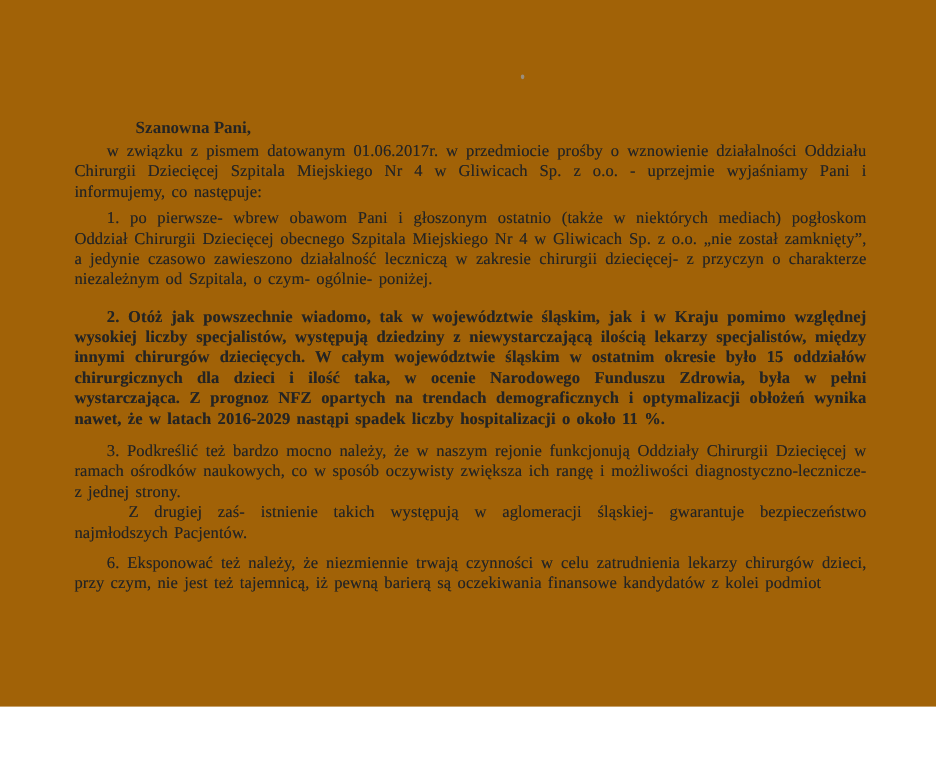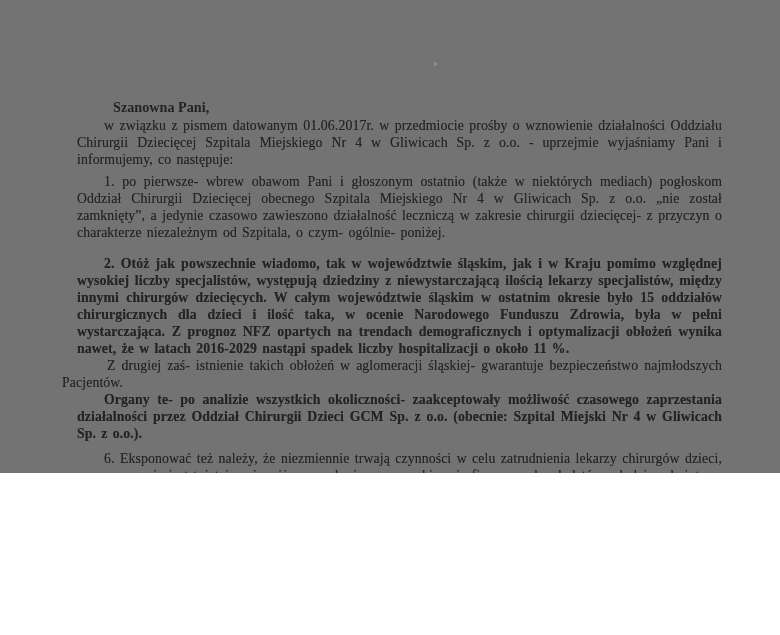--- a/index.html
+++ b/index.html
@@ -3,22 +3,22 @@
 <meta charset="utf-8">
 <style>
   html, body {
     margin: 0;
     padding: 0;
     background: #ffffff;
   }
   .page {
     position: relative;
     width: 780px;
-    height: 473px;
-    background: #737373;
+    height: 589px;
+    background: #a16207;
     overflow: hidden;
     font-family: "Liberation Serif", "DejaVu Serif", serif;
     color: #242424;
   }
   .content {
     position: absolute;
     left: 62px;
     top: 98px;
     width: 660px;
   }
@@ -33,21 +33,21 @@
   }
   .salutation {
     margin: 0 0 1px 0;
     font-size: 14.2px;
     line-height: 18px;
     font-weight: bold;
     text-indent: 51px;
     text-align: left;
   }
   .bold { font-weight: bold; }
-  .indent-1 { text-indent: 27px; margin-left: 15px; }
+  .indent-1 { text-indent: 27px; }
   .indent-2 { text-indent: 45px; }
   .mt-1 { margin-top: 5px; }
   .mt-2 { margin-top: 14px; font-weight: bold; }
   .mt-3 { margin-top: 10px; }
   .mt-4 { margin-top: 9px; }
   .mt-5 { margin-top: 20px; }
   .mt-6 { margin-top: 8px; }
   .scan-speck {
     position: absolute;
     left: 434px;
@@ -69,23 +69,23 @@
   <div class="content">
 
     <p class="salutation">Szanowna Pani,</p>
 
     <p class="para indent-1">w związku z pismem datowanym 01.06.2017r. w przedmiocie prośby o wznowienie działalności Oddziału Chirurgii Dziecięcej Szpitala Miejskiego Nr 4  w Gliwicach Sp. z o.o. - uprzejmie wyjaśniamy Pani i informujemy, co następuje:</p>
 
     <p class="para indent-1 mt-1">1. po pierwsze- wbrew obawom Pani i głoszonym ostatnio (także w niektórych mediach) pogłoskom Oddział Chirurgii Dziecięcej obecnego Szpitala Miejskiego Nr 4 w Gliwicach Sp. z o.o. „nie został zamknięty”, a jedynie czasowo zawieszono działalność leczniczą w zakresie  chirurgii dziecięcej- z przyczyn o charakterze niezależnym od Szpitala, o czym- ogólnie- poniżej.</p>
 
     <p class="para indent-1 mt-2">2. Otóż jak powszechnie wiadomo, tak  w województwie śląskim, jak i w Kraju pomimo względnej wysokiej liczby specjalistów, występują dziedziny z niewystarczającą ilością lekarzy specjalistów, między innymi chirurgów dziecięcych. W całym województwie śląskim w ostatnim okresie było 15 oddziałów chirurgicznych dla dzieci i ilość taka, w ocenie Narodowego Funduszu Zdrowia, była w pełni wystarczająca. Z prognoz NFZ opartych na trendach demograficznych i optymalizacji obłożeń wynika nawet, że w latach 2016-2029 nastąpi spadek liczby hospitalizacji o około 11 %.</p>
 
+    <p class="para indent-1 mt-3">3. Podkreślić też bardzo mocno należy, że w naszym rejonie funkcjonują Oddziały Chirurgii Dziecięcej w ramach ośrodków naukowych, co w sposób oczywisty zwiększa ich rangę i możliwości diagnostyczno-lecznicze- z jednej strony.</p>
 
-    <p class="para indent-2">Z drugiej zaś- istnienie takich obłożeń w aglomeracji śląskiej- gwarantuje bezpieczeństwo najmłodszych Pacjentów.</p>
+    <p class="para indent-2">Z drugiej zaś- istnienie takich występują w aglomeracji śląskiej- gwarantuje bezpieczeństwo najmłodszych Pacjentów.</p>
 
 
 
-    <p class="para indent-1 bold">Organy te- po analizie wszystkich okoliczności- zaakceptowały możliwość czasowego zaprzestania działalności przez Oddział Chirurgii Dzieci GCM Sp. z o.o. (obecnie: Szpital Miejski Nr 4 w Gliwicach Sp. z o.o.).</p>
 
     <p class="para indent-1 mt-6">6. Eksponować też należy, że niezmiennie trwają czynności w celu zatrudnienia lekarzy chirurgów dzieci, przy czym, nie jest też tajemnicą, iż pewną barierą są oczekiwania finansowe kandydatów z kolei podmiot</p>
 
   </div>
 </div>
 
 </body></html>

